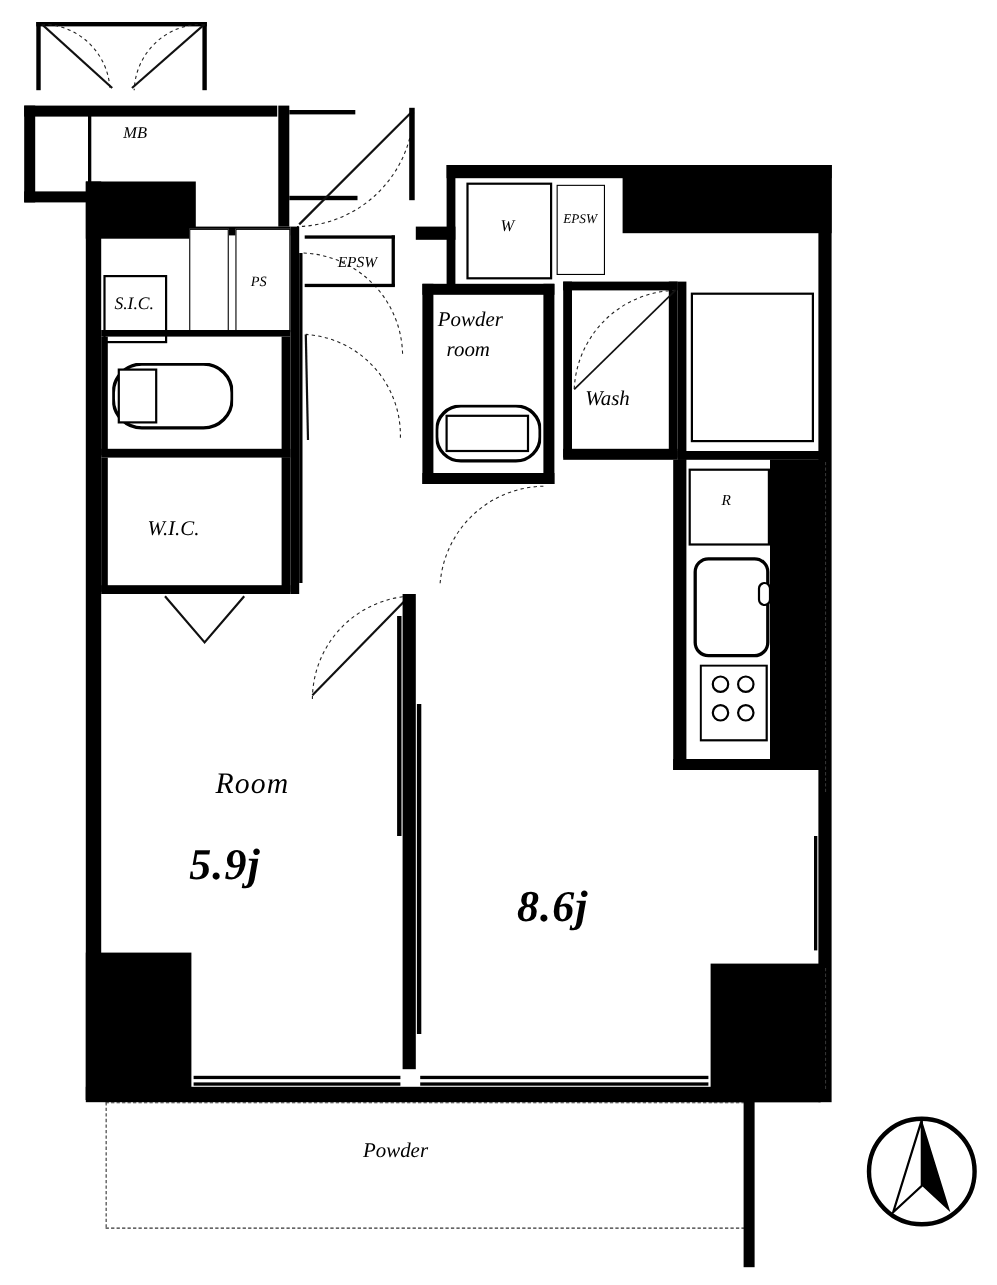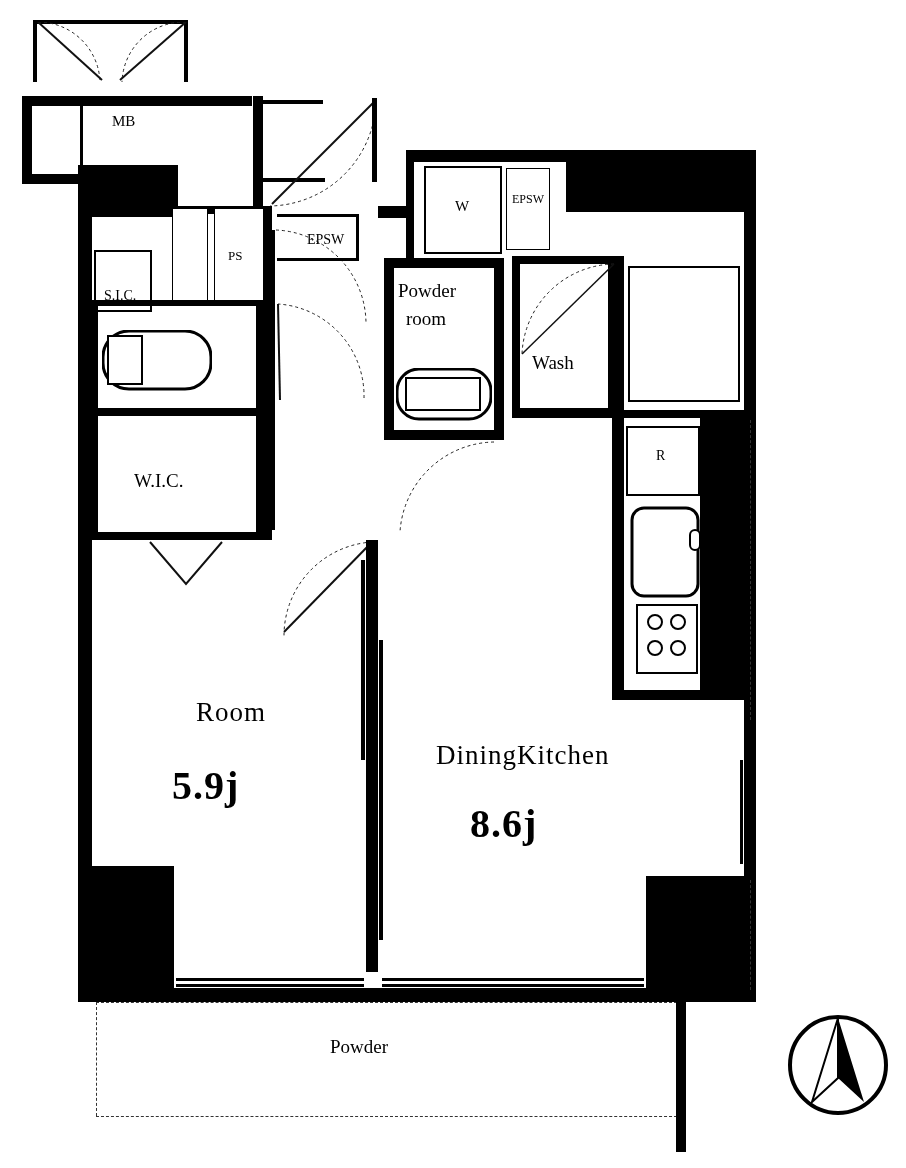--- a/index.html
+++ b/index.html
@@ -1,20 +1,20 @@
 <!DOCTYPE html>
 <html><head>
 <meta charset="utf-8">
 <style>
   html,body{margin:0;padding:0;background:#ffffff;}
   body{width:906px;height:1168px;font-family:"Liberation Serif",serif;}
   #plan{position:relative;width:906px;height:1168px;overflow:hidden;background:#fff;}
   .wall{position:absolute;background:#000;}
   .thin{position:absolute;background:#000;}
-  .lbl{position:absolute;color:#000;white-space:nowrap;font-family:"Liberation Serif",serif;}
+  .lbl{position:absolute;color:#000;white-space:nowrap;font-family:"Liberation Serif",serif;font-style:italic;}
   .lbl.big{font-size:27px;letter-spacing:1px;}
   .lbl.num{font-size:40px;font-weight:bold;letter-spacing:1px;}
   .lbl.mid{font-size:16px;}
   .lbl.sm{font-size:13px;}
   .lbl.xs{font-size:11px;}
   .dash{position:absolute;border-top:1px dashed #333;}
   .dashv{position:absolute;border-left:1px dashed #333;}
   .box{position:absolute;border:2px solid #000;background:#fff;}
   .boxthin{position:absolute;border:1px solid #000;background:#fff;}
   svg{display:block;}
@@ -50,21 +50,21 @@
   <div class="thin" style="left:263px;top:178px;width:62px;height:4px;"></div>
 
   <svg style="position:absolute;left:266px;top:100px;width:112px;height:112px;">
     <path d="M110,2 A108,108 0 0 1 4,106" stroke="#222" stroke-width="1" fill="none" stroke-dasharray="3,3"></path>
     <path d="M108,2 L6,104" stroke="#111" stroke-width="2" fill="none"></path>
   </svg>
   <div class="thin" style="left:372px;top:98px;width:5px;height:84px;"></div>
 
   <div class="wall" style="left:92px;top:206px;width:172px;height:8px;"></div>
   <div class="box" style="left:94px;top:250px;width:54px;height:58px;"></div>
-  <div class="lbl xs" style="left:104px;top:288px;font-size:14px;">S.I.C.</div>
+  <div class="lbl xs" style="left:104px;top:268px;font-size:16px;">S.I.C.</div>
   <div class="boxthin" style="left:172px;top:208px;width:34px;height:92px;"></div>
   <div class="boxthin" style="left:214px;top:208px;width:48px;height:92px;"></div>
   <div class="lbl xs" style="left:228px;top:248px;font-size:13px;">PS</div>
   <div class="wall" style="left:92px;top:300px;width:172px;height:6px;"></div>
 
   <div class="wall" style="left:92px;top:306px;width:6px;height:108px;"></div>
   <div class="wall" style="left:92px;top:408px;width:172px;height:8px;"></div>
   <div class="wall" style="left:256px;top:306px;width:8px;height:110px;"></div>
   <svg style="position:absolute;left:102px;top:330px;width:110px;height:62px;">
     <rect x="1" y="1" width="108" height="58" rx="26" ry="26" stroke="#000" stroke-width="3" fill="#fff"></rect>
@@ -159,21 +159,20 @@
   </svg>
 
   <div class="wall" style="left:366px;top:540px;width:12px;height:432px;"></div>
   <div class="thin" style="left:370px;top:545px;width:4px;height:420px;"></div>
   <div class="thin" style="left:361px;top:560px;width:4px;height:200px;"></div>
   <div class="thin" style="left:379px;top:640px;width:4px;height:300px;"></div>
 
   <div class="lbl big" style="left:196px;top:697px;">Room</div>
   <div class="lbl num" style="left:172px;top:762px;">5.9j</div>
 
-  <div class="lbl big" style="left:436px;top:740px;">DiningKitchen</div>
   <div class="lbl num" style="left:470px;top:800px;">8.6j</div>
 
   <div class="wall" style="left:78px;top:866px;width:96px;height:134px;"></div>
   <div class="wall" style="left:78px;top:988px;width:668px;height:14px;"></div>
   <div class="wall" style="left:646px;top:876px;width:100px;height:126px;"></div>
 
   <div class="thin" style="left:176px;top:978px;width:188px;height:3px;"></div>
   <div class="thin" style="left:176px;top:984px;width:188px;height:3px;"></div>
   <div class="thin" style="left:382px;top:978px;width:262px;height:3px;"></div>
   <div class="thin" style="left:382px;top:984px;width:262px;height:3px;"></div>

